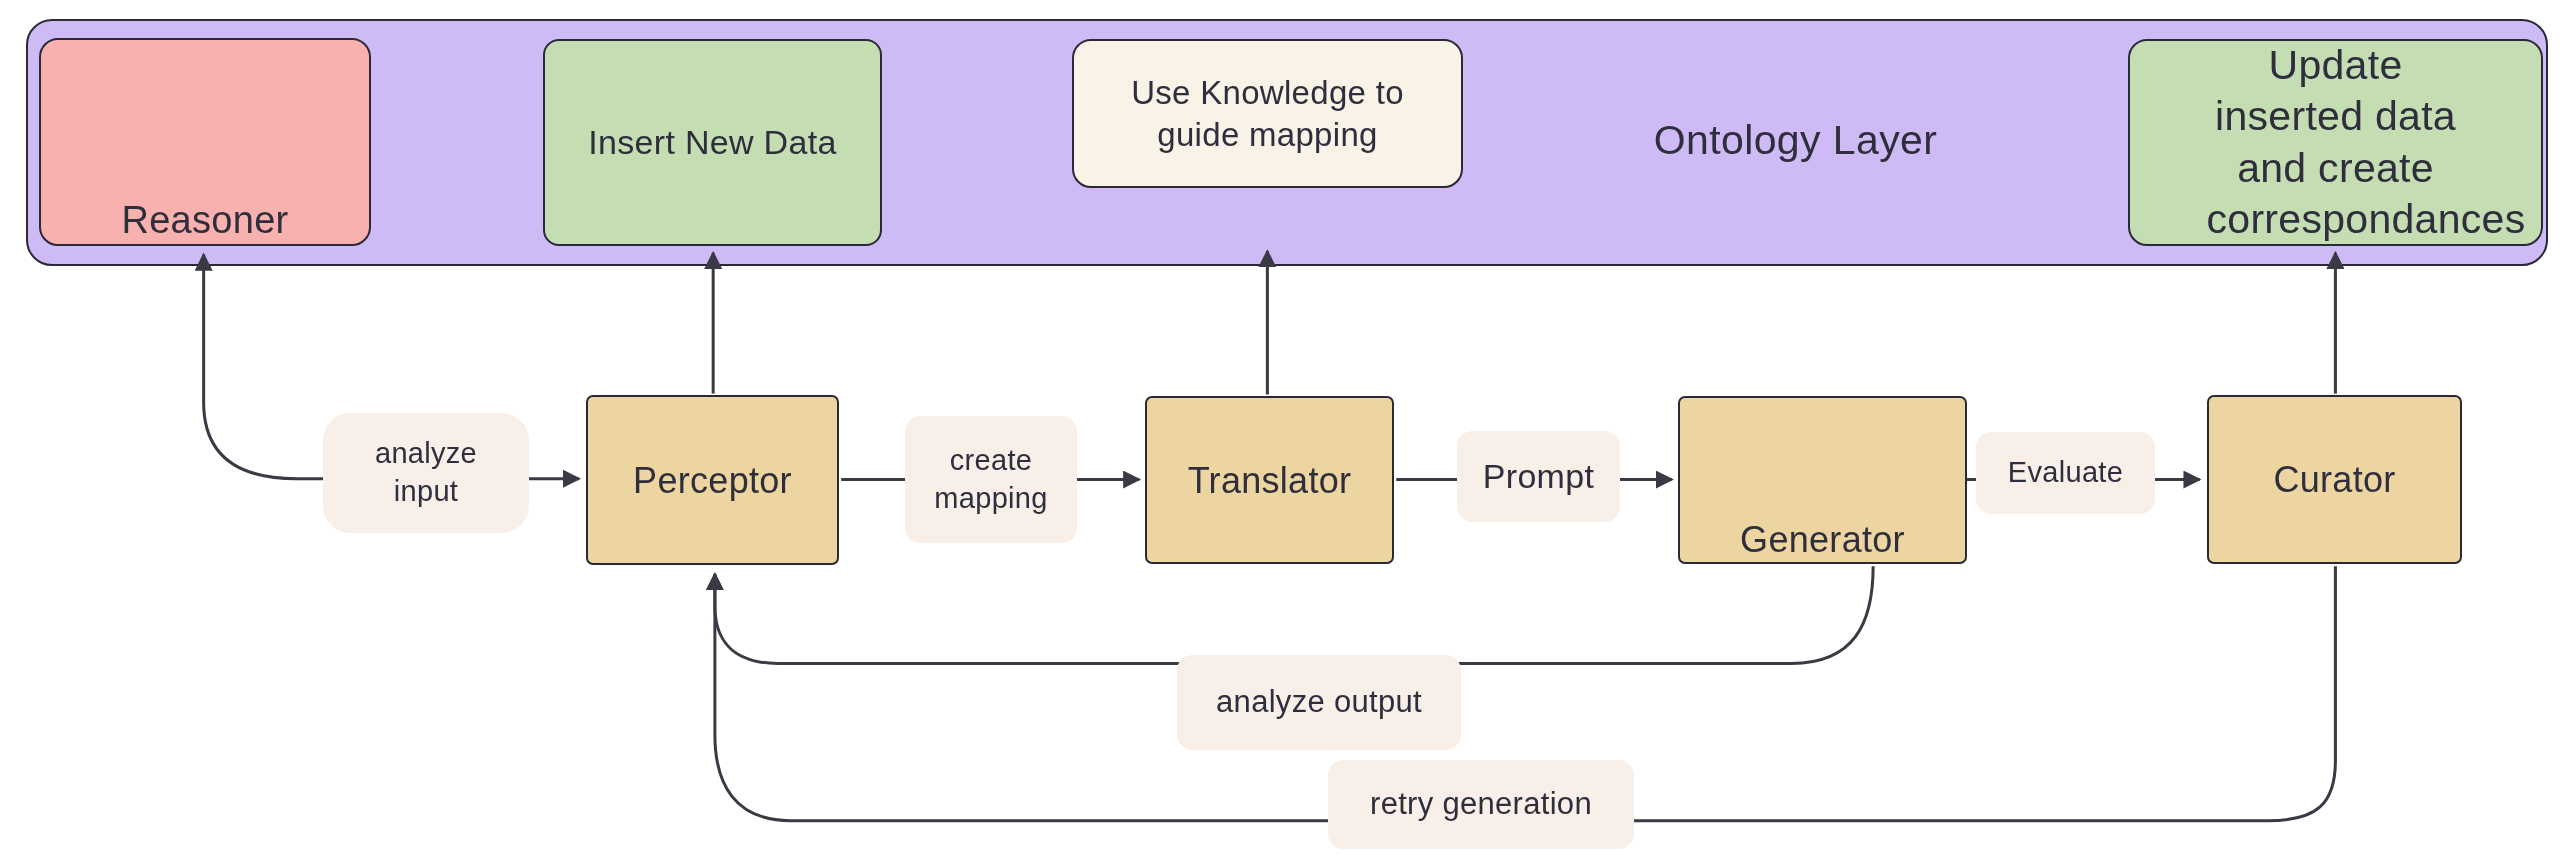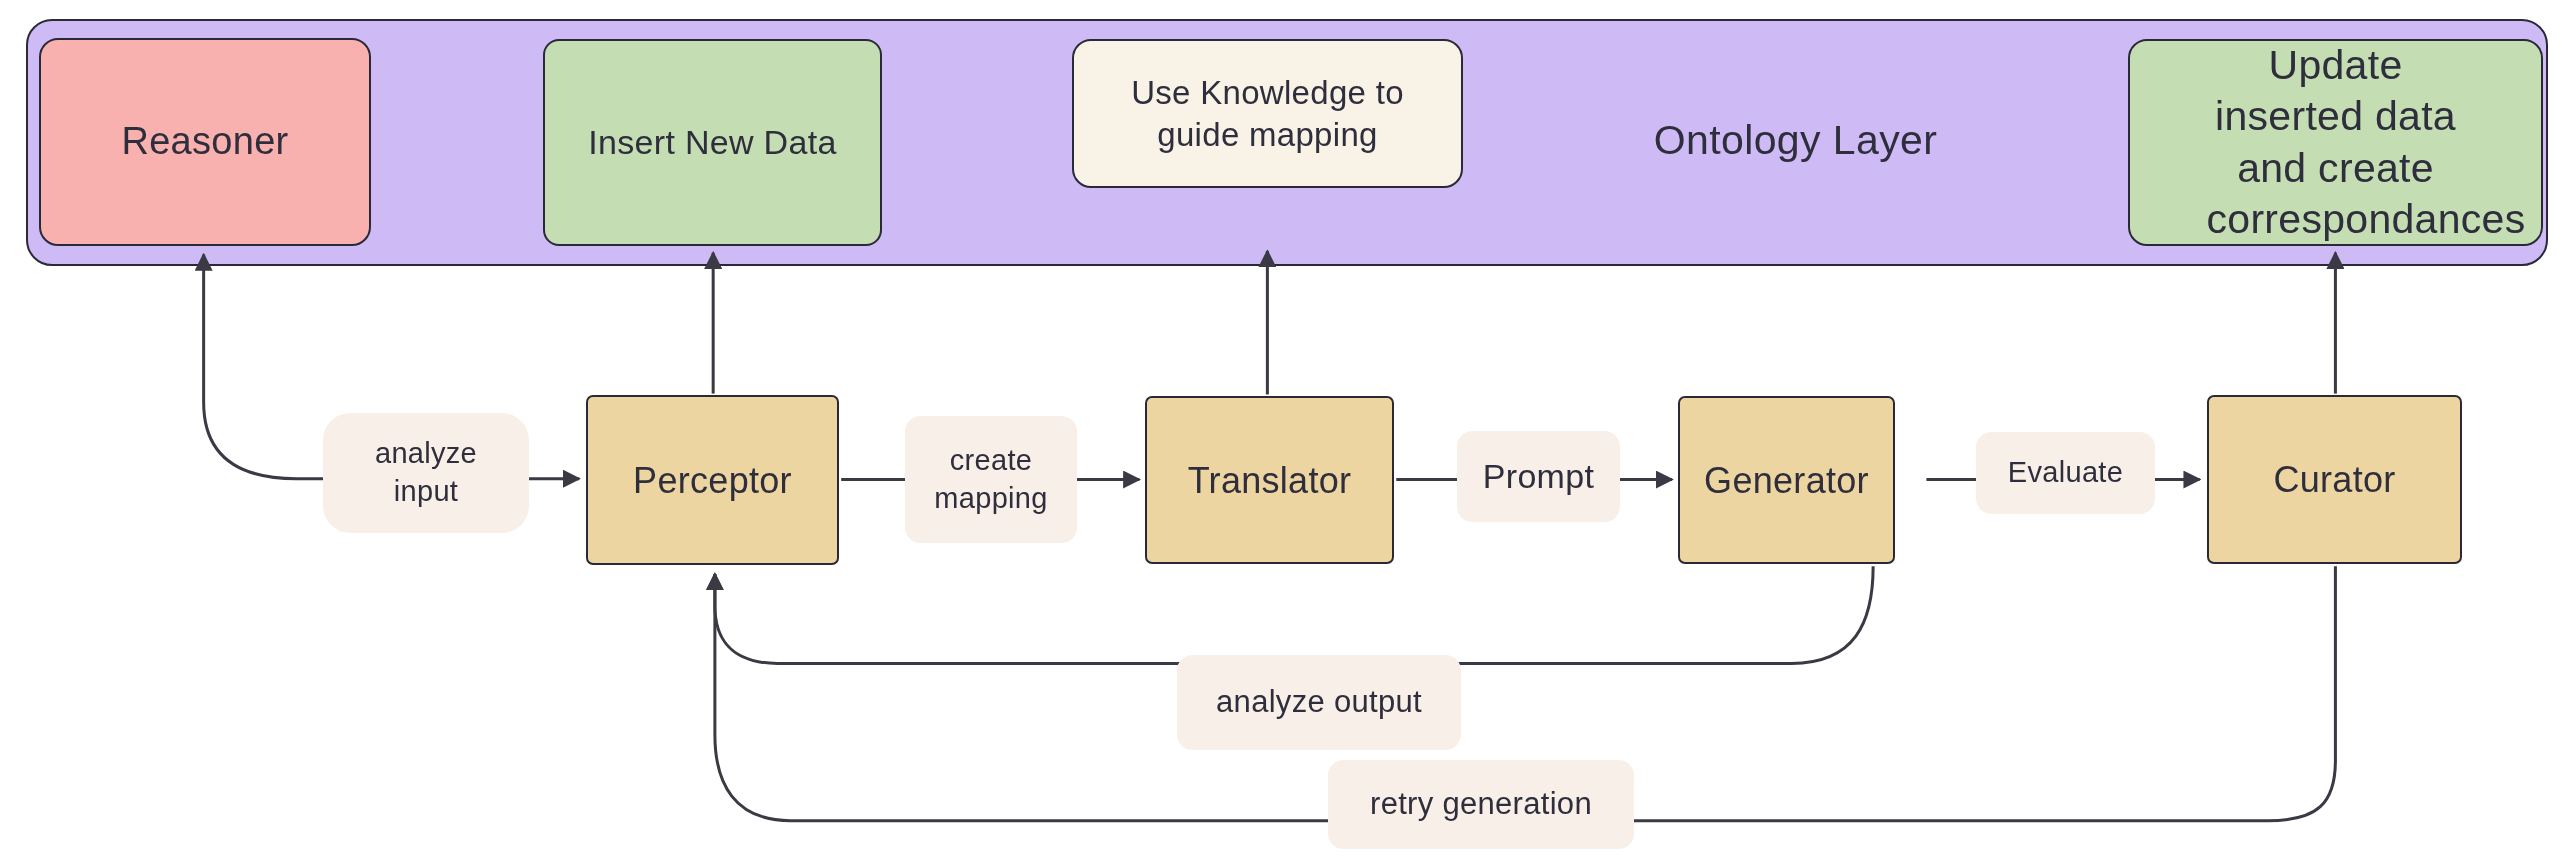--- a/index.html
+++ b/index.html
@@ -22,39 +22,39 @@
     background:var(--band-fill);border:2.6px solid var(--band-border);border-radius:26px;
   }
 
   
   .node{
     position:absolute;display:flex;align-items:center;justify-content:center;
     text-align:center;border:2.6px solid var(--node-border);
     line-height:1.25;letter-spacing:0.3px;
   }
   .band-node{border-radius:19px;}
-  .n-reasoner{left:39px;top:38px;width:332px;height:208px;background:var(--node-pink);font-size:38px;}
+  .n-reasoner{left:39px;top:38px;width:332px;height:208px;background:var(--node-pink);font-size:38px;align-items:flex-end;}
   .n-insert{left:543px;top:39px;width:339px;height:207px;background:var(--node-green);font-size:34px;border-radius:16px;}
   .n-useknow{left:1072px;top:39px;width:391px;height:149px;background:var(--node-cream);font-size:33px;}
   .n-useknow span{display:inline-block;max-width:344px;}
   .n-update{left:2128px;top:39px;width:415px;height:207px;background:var(--node-green);font-size:41px;}
   .n-update span{display:inline-block;max-width:258px;}
 
   .band-title{
     position:absolute;left:1598px;top:99px;width:395px;height:82px;
     display:flex;align-items:center;justify-content:center;
     font-size:41px;letter-spacing:0.4px;color:var(--text-dark);
   }
 
   .agent{
     border-radius:7px;background:var(--node-tan);font-size:36px;
   }
   .n-perceptor{left:586px;top:395px;width:253px;height:170px;}
   .n-translator{left:1145px;top:396px;width:249px;height:168px;}
-  .n-generator{left:1678px;top:396px;width:217px;height:168px;}
+  .n-generator{left:1678px;top:396px;width:289px;height:168px;align-items:flex-end;}
   .n-curator{left:2207px;top:395px;width:255px;height:169px;}
 
   
   .elabel{
     position:absolute;display:flex;align-items:center;justify-content:center;
     text-align:center;background:var(--label-bg);border-radius:15.5px;
     font-size:29px;line-height:1.3;letter-spacing:0.3px;z-index:4;
   }
   .l-analyze-input{left:323px;top:413px;width:206px;height:120px;border-radius:27px;}
   .l-analyze-input span{display:inline-block;max-width:137px;}

